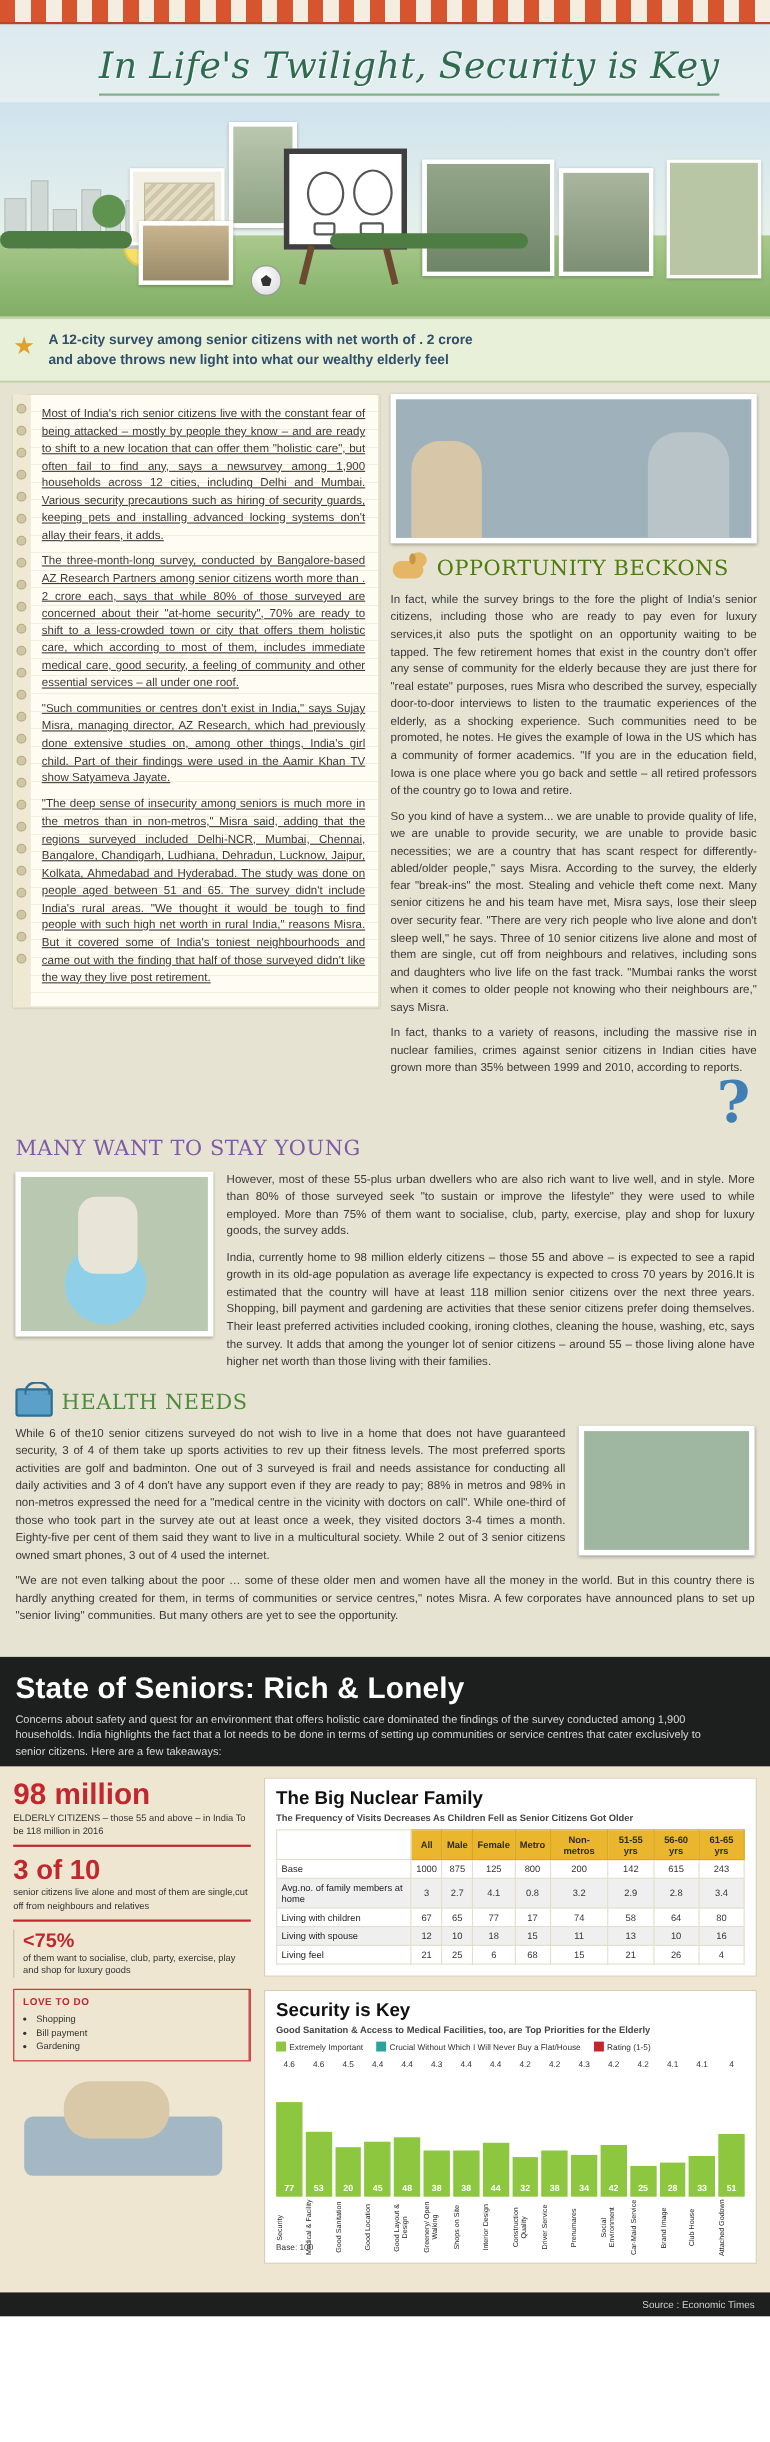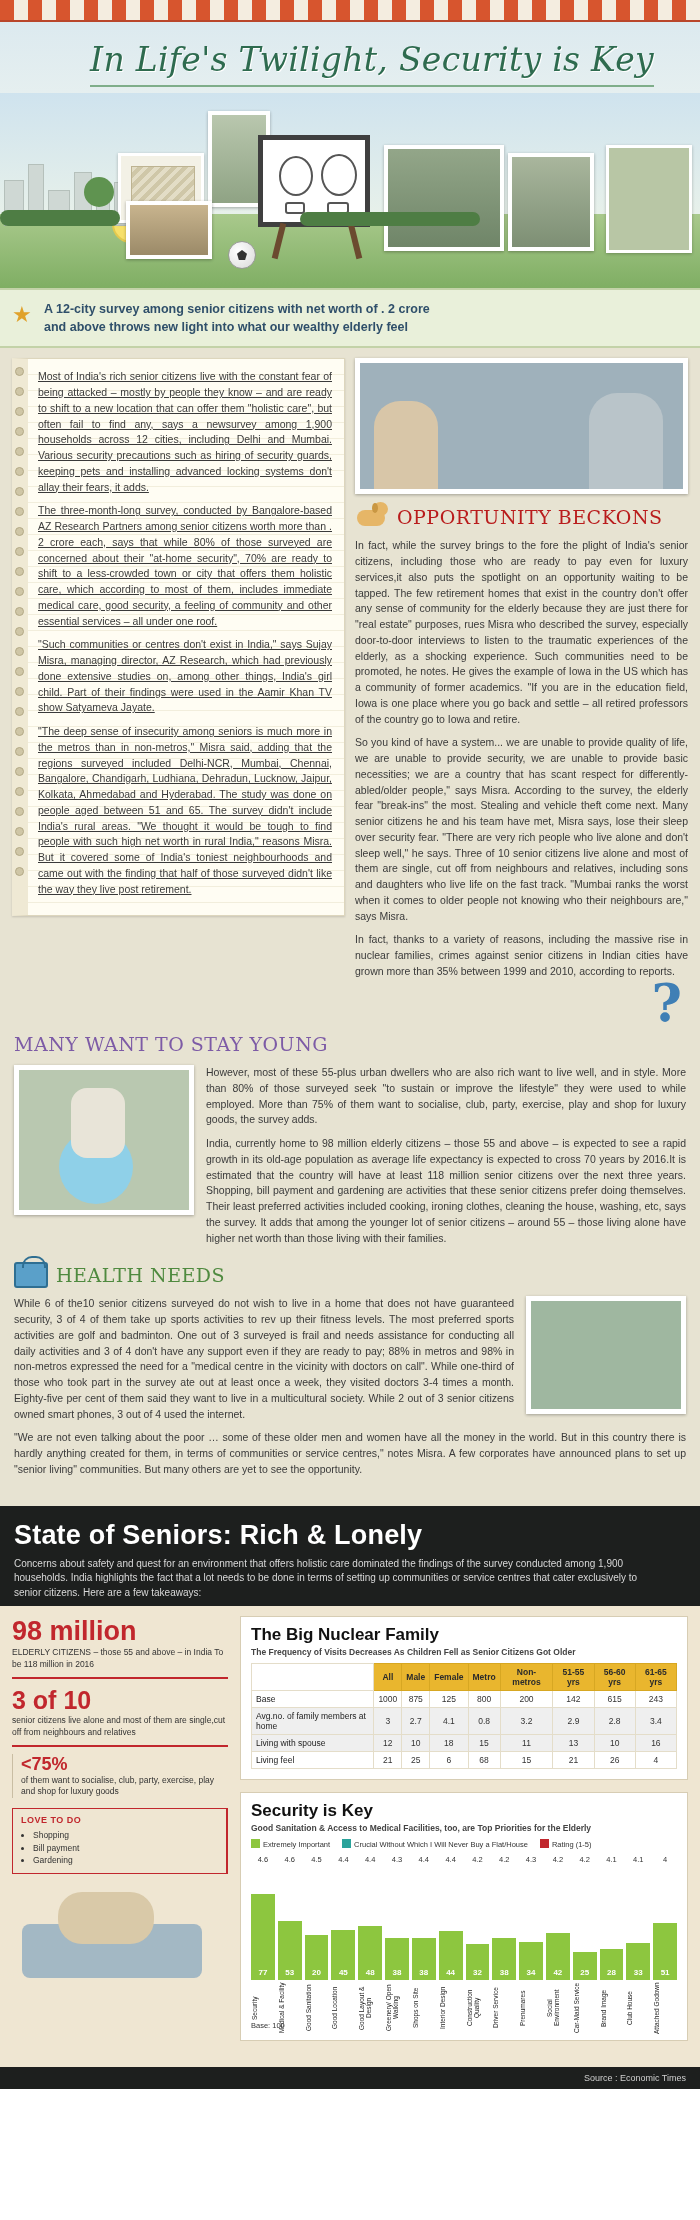--- a/index.html
+++ b/index.html
@@ -114,21 +114,21 @@
   .rcol-photo {
     width:100%; height:136px; background:#9fb1bb; border:5px solid #fff;
     box-shadow:0 1px 3px rgba(0,0,0,.3); margin-bottom:8px; position:relative; overflow:hidden;
   }
   .rcol-photo .h1 { position:absolute; left:14px; bottom:0; width:64px; height:88px; background:#d8c6a8; border-radius:26px 26px 0 0;}
   .rcol-photo .h2 { position:absolute; right:20px; bottom:0; width:74px; height:96px; background:#b9c4c9; border-radius:28px 28px 0 0;}
   .rcol-photo .bg { position:absolute; inset:0; background:linear-gradient(#8fa6b2,#c9d4d8); z-index:-1;}
 
   .section-head {
     font-family:"DejaVu Serif", serif;
-    font-size:19px; color:#b91c1c; letter-spacing:.5px;
+    font-size:19px; color:#4d7c0f; letter-spacing:.5px;
     margin:4px 0 6px; display:flex; align-items:center; gap:8px;
   }
   .section-head.green { color:#4f8a3f; }
   .section-head.purple { color:#7d5ba6; }
   .dog { width:34px; height:30px; position:relative; flex:0 0 auto; }
   .dog .body { position:absolute; left:2px; top:8px; width:28px; height:16px; background:#e6b667; border-radius:8px; }
   .dog .head { position:absolute; left:18px; top:0; width:15px; height:14px; background:#e6b667; border-radius:50%; }
   .dog .ear { position:absolute; left:17px; top:1px; width:6px; height:10px; background:#c99743; border-radius:50%; }
   .basket { width:34px; height:26px; background:#5aa0c9; border:2px solid #2f6f92; border-radius:3px; position:relative; }
   .basket:before { content:""; position:absolute; left:6px; top:-8px; width:20px; height:10px; border:2px solid #2f6f92; border-bottom:none; border-radius:10px 10px 0 0; }
@@ -462,20 +462,31 @@
               <td class="lbl">Avg.no. of family members at home</td>
               <td>3</td>
               <td>2.7</td>
               <td>4.1</td>
               <td>0.8</td>
               <td>3.2</td>
               <td>2.9</td>
               <td>2.8</td>
               <td>3.4</td>
             </tr>
+            <tr>
+              <td class="lbl">Living with children</td>
+              <td>67</td>
+              <td>65</td>
+              <td>77</td>
+              <td>17</td>
+              <td>74</td>
+              <td>58</td>
+              <td>64</td>
+              <td>80</td>
+            </tr>
             <tr class="grey">
               <td class="lbl">Living with spouse</td>
               <td>12</td>
               <td>10</td>
               <td>18</td>
               <td>15</td>
               <td>11</td>
               <td>13</td>
               <td>10</td>
               <td>16</td>

